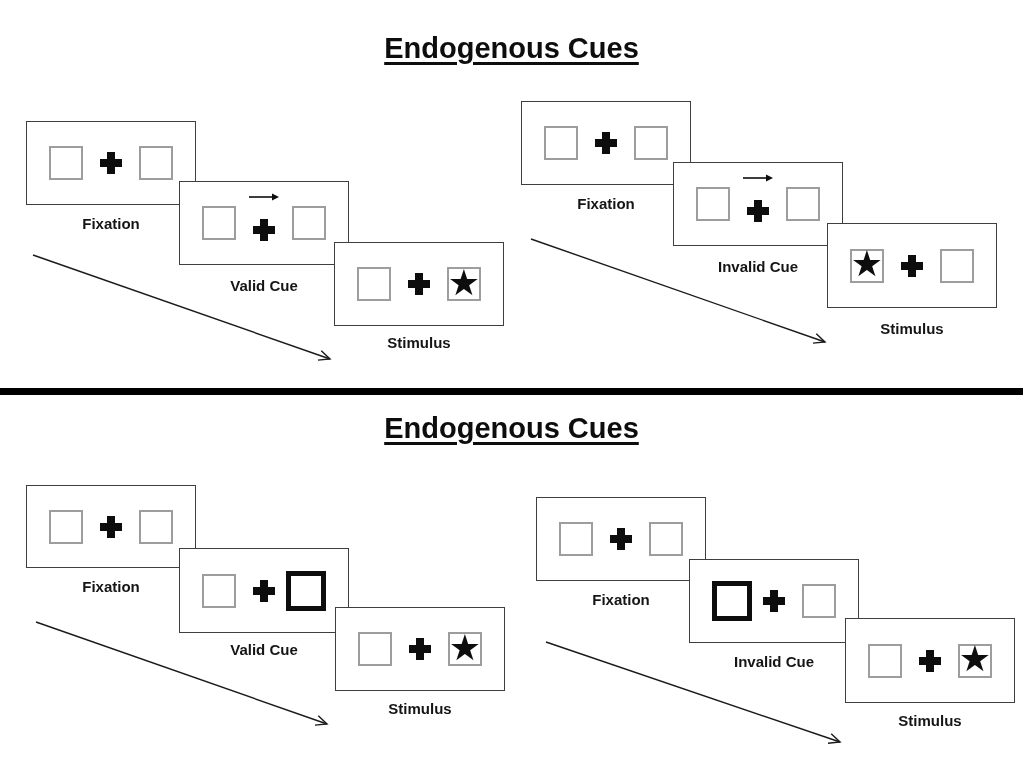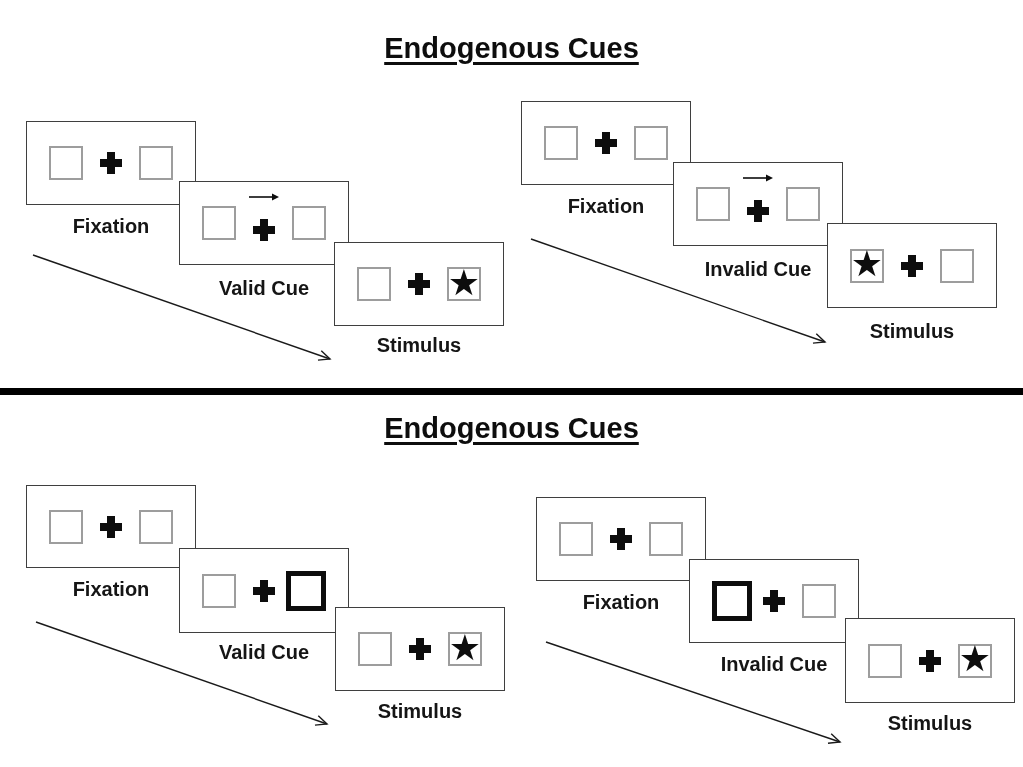--- a/index.html
+++ b/index.html
@@ -25,21 +25,21 @@
   .sq.thick{width:40px;height:40px;border:5px solid #0d0d0d;}
   .plus{position:absolute;left:50%;top:50%;width:22px;height:22px;transform:translate(-50%,-50%);}
   .plus.lowered{top:58%;}
   .plus::before{content:"";position:absolute;left:50%;top:0;width:8px;height:22px;background:#0d0d0d;transform:translateX(-50%);}
   .plus::after{content:"";position:absolute;top:50%;left:0;width:22px;height:8px;background:#0d0d0d;transform:translateY(-50%);}
   .cue-arrow{position:absolute;left:50%;top:10px;transform:translateX(-50%);}
   .star{font-size:36px;line-height:1;color:#0d0d0d;padding-bottom:3px;
         font-family:"DejaVu Sans",sans-serif;}
   .plabel{
     position:absolute;width:170px;text-align:center;
-    font-weight:bold;font-size:20px;color:#151515;
+    font-weight:bold;font-size:15px;color:#151515;
   }
   .arrows{position:absolute;left:0;top:0;pointer-events:none;}
 </style>
 </head>
 <body>
 
 <div id="canvas">
 
   <div class="sec-title" style="top:32px">Endogenous Cues</div>
   <div class="divider" style="top:388px"></div>

